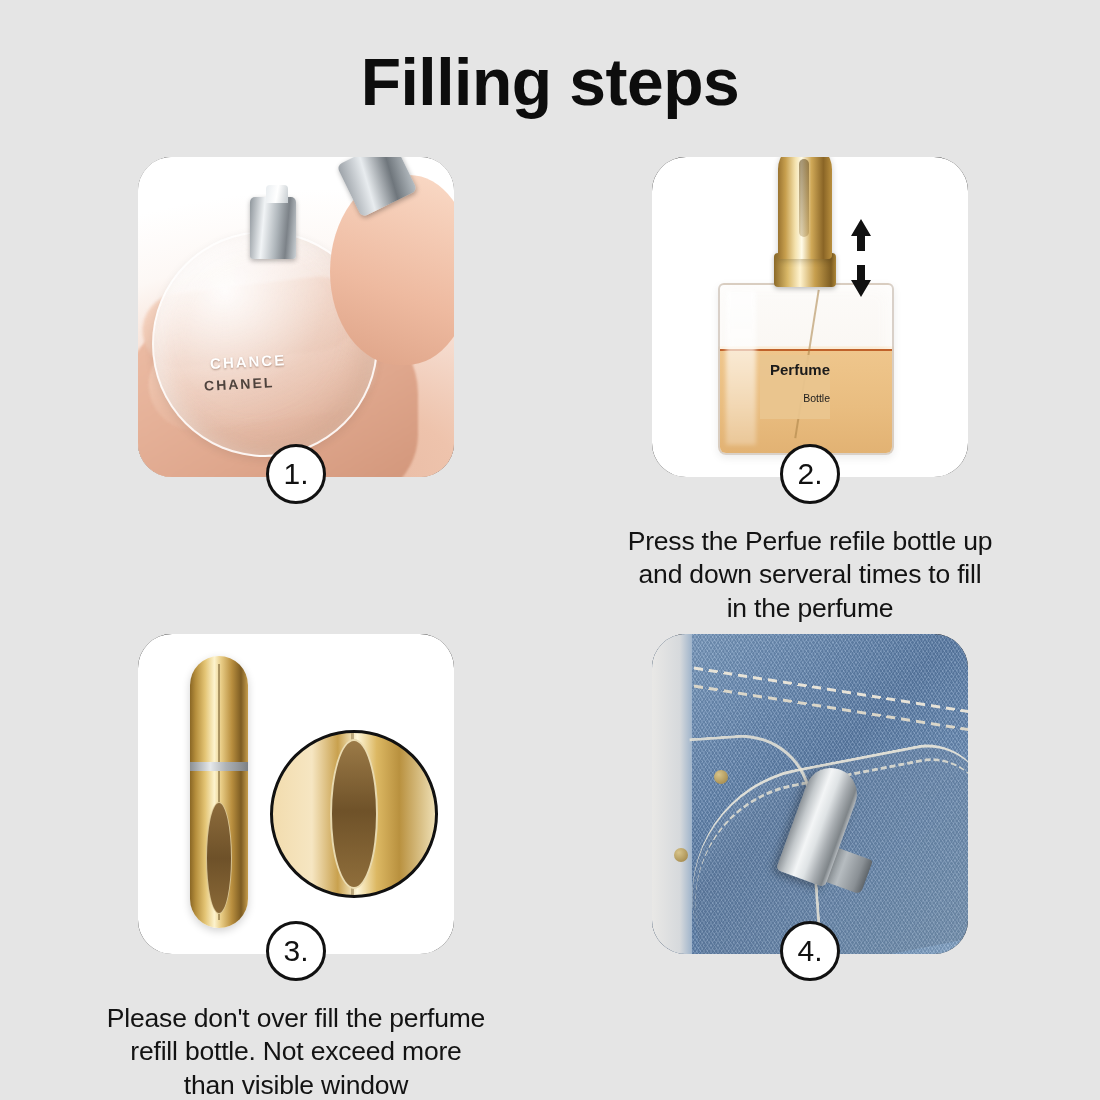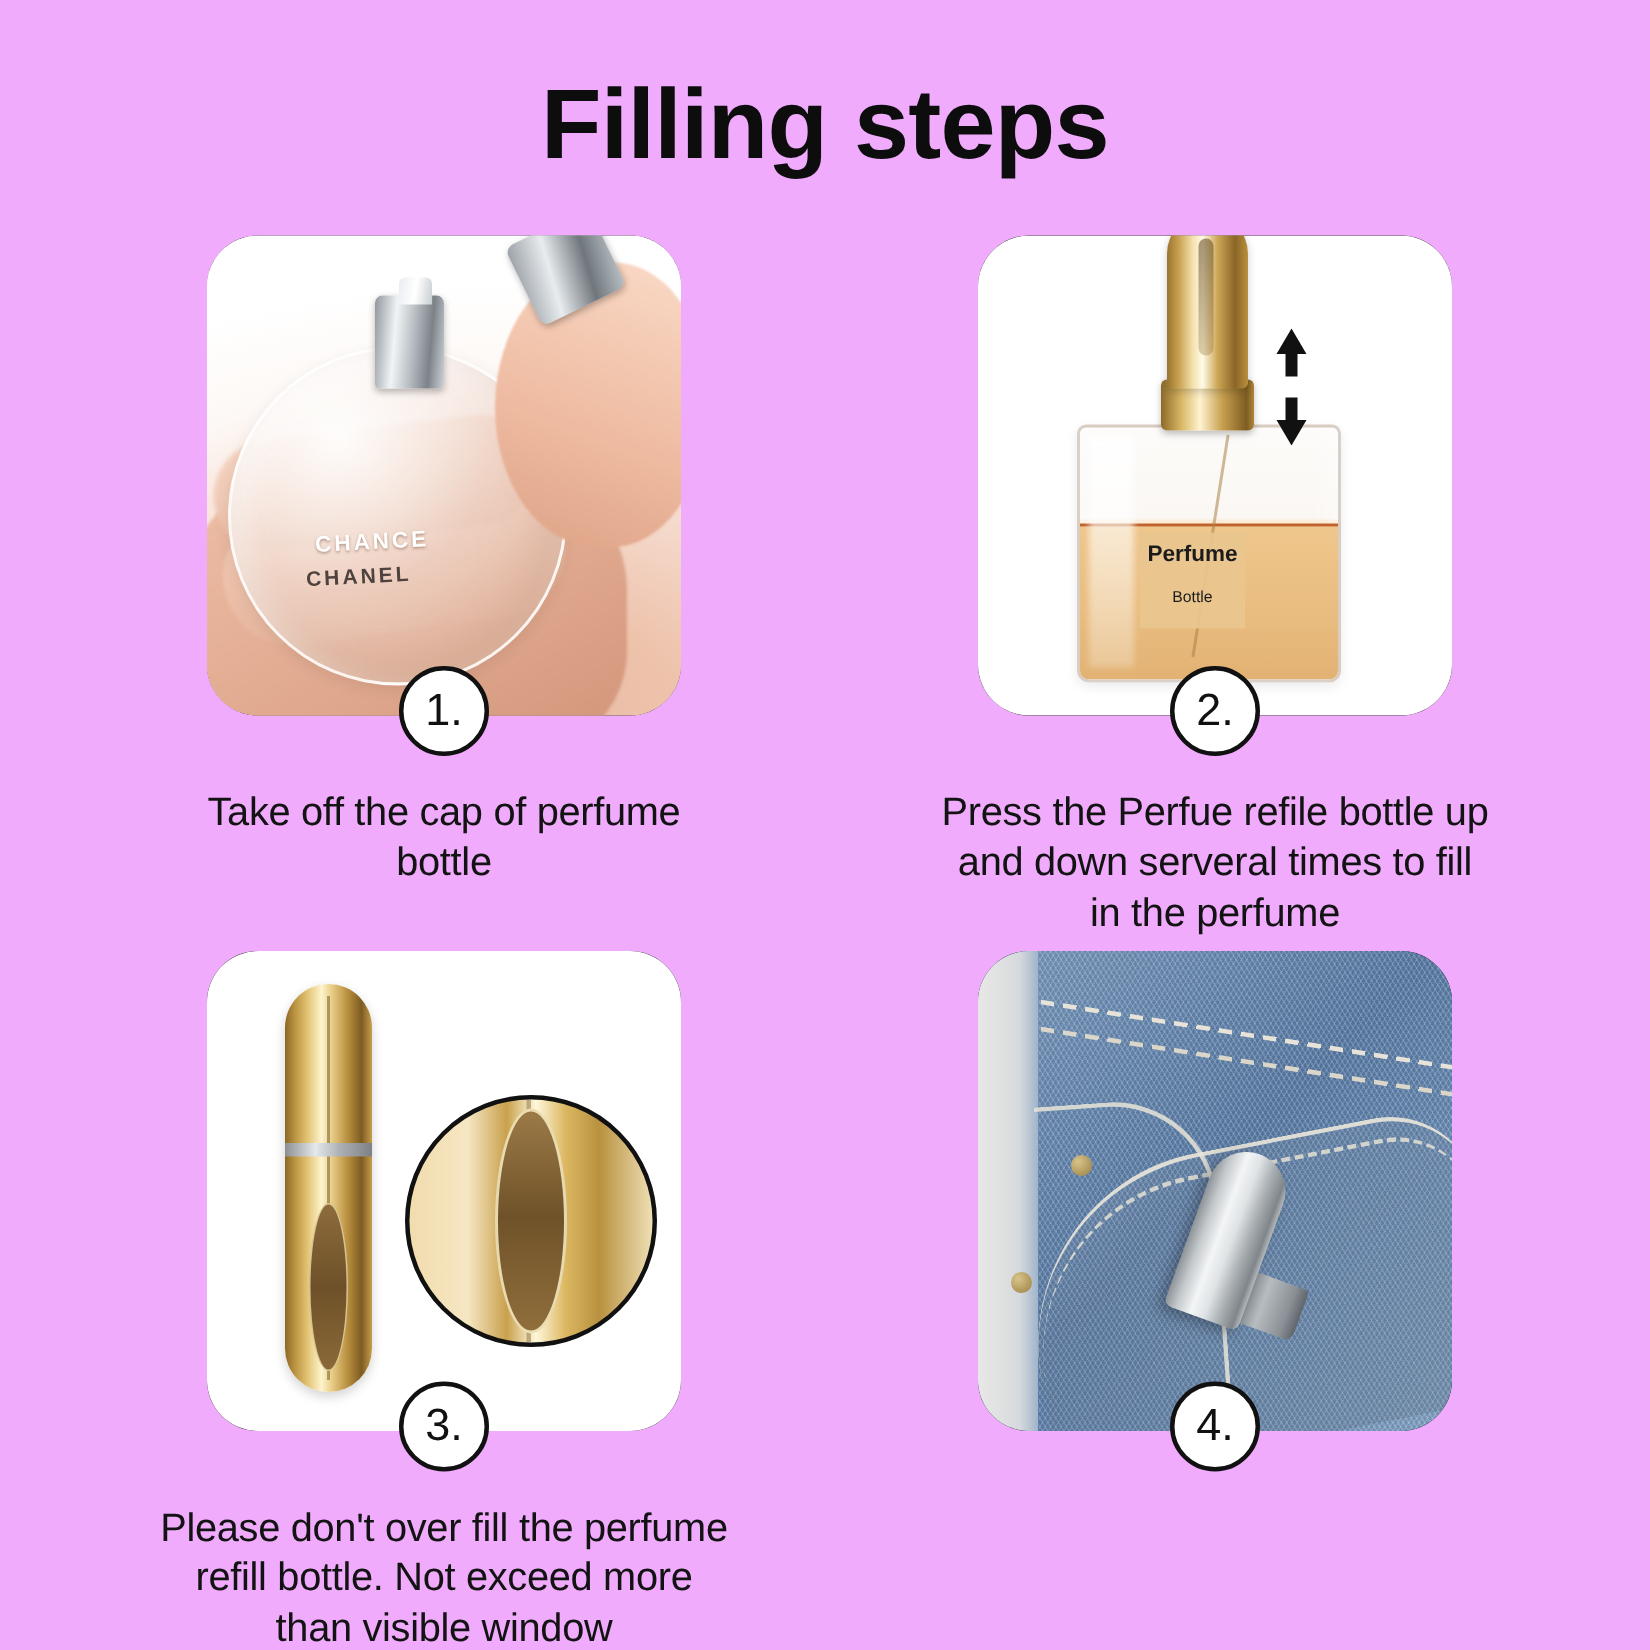--- a/index.html
+++ b/index.html
@@ -9,21 +9,21 @@
     height: 1100px;
     background: #ffffff;
     font-family: "Liberation Sans", sans-serif;
     overflow: hidden;
   }
 
   #page {
     position: relative;
     width: 1100px;
     height: 1100px;
-    background: #f0abfc;
+    background: #e5e5e5;
   }
 
   
   #page-title {
     position: absolute;
     top: 44px;
     left: 0;
     width: 1100px;
     text-align: center;
     font-size: 66px;
@@ -226,21 +226,21 @@
   .p2-straw {
     position: absolute; left: 86px; top: 4px;
     width: 2px; height: 150px;
     background: rgba(170,130,70,.55);
     transform: rotate(9deg);
   }
   .p2-label {
     position: absolute; left: 108px; top: 198px;
     width: 70px; height: 64px;
     background: rgba(233,197,143,.92);
-    text-align: center;
+    text-align: right;
     padding-top: 6px;
   }
   .p2-label-title {
     font-size: 15px; font-weight: bold; color: #1b1b1b;
     font-family: "Liberation Sans", sans-serif;
   }
   .p2-label-sub {
     margin-top: 14px; font-size: 10.5px; color: #1b1b1b;
     font-family: "Liberation Sans", sans-serif;
   }
@@ -384,22 +384,20 @@
         <div class="p1-bottle"></div>
         <div class="p1-neck"></div>
         <div class="p1-nozzle"></div>
         <div class="p1-label1">CHANCE</div>
         <div class="p1-label2">CHANEL</div>
         <div class="p1-finger-top"></div>
         <div class="p1-cap-held"></div>
       </div>
       <div class="badge">1.</div>
     </div>
-    <div class="caption">Take off the cap of perfume
-bottle</div>
   </div>
 
   <div class="step" id="step-2">
     <div class="card">
       <div class="card-clip">
         <div class="p2-bg"></div>
         <div class="p2-bottle">
           <div class="p2-liquid"></div>
           <div class="p2-glass-hi"></div>
           <div class="p2-straw"></div>

